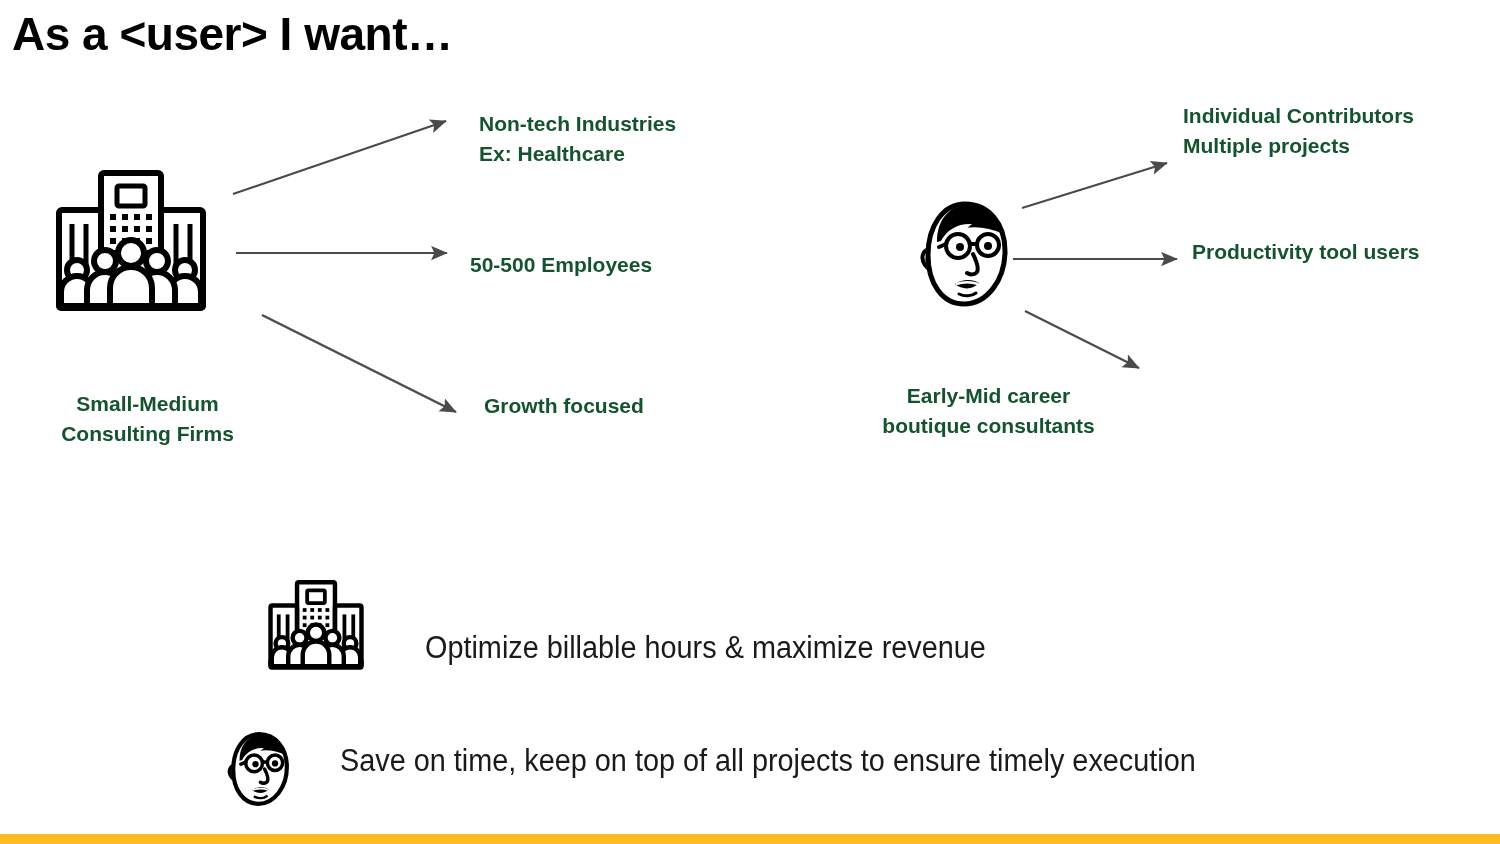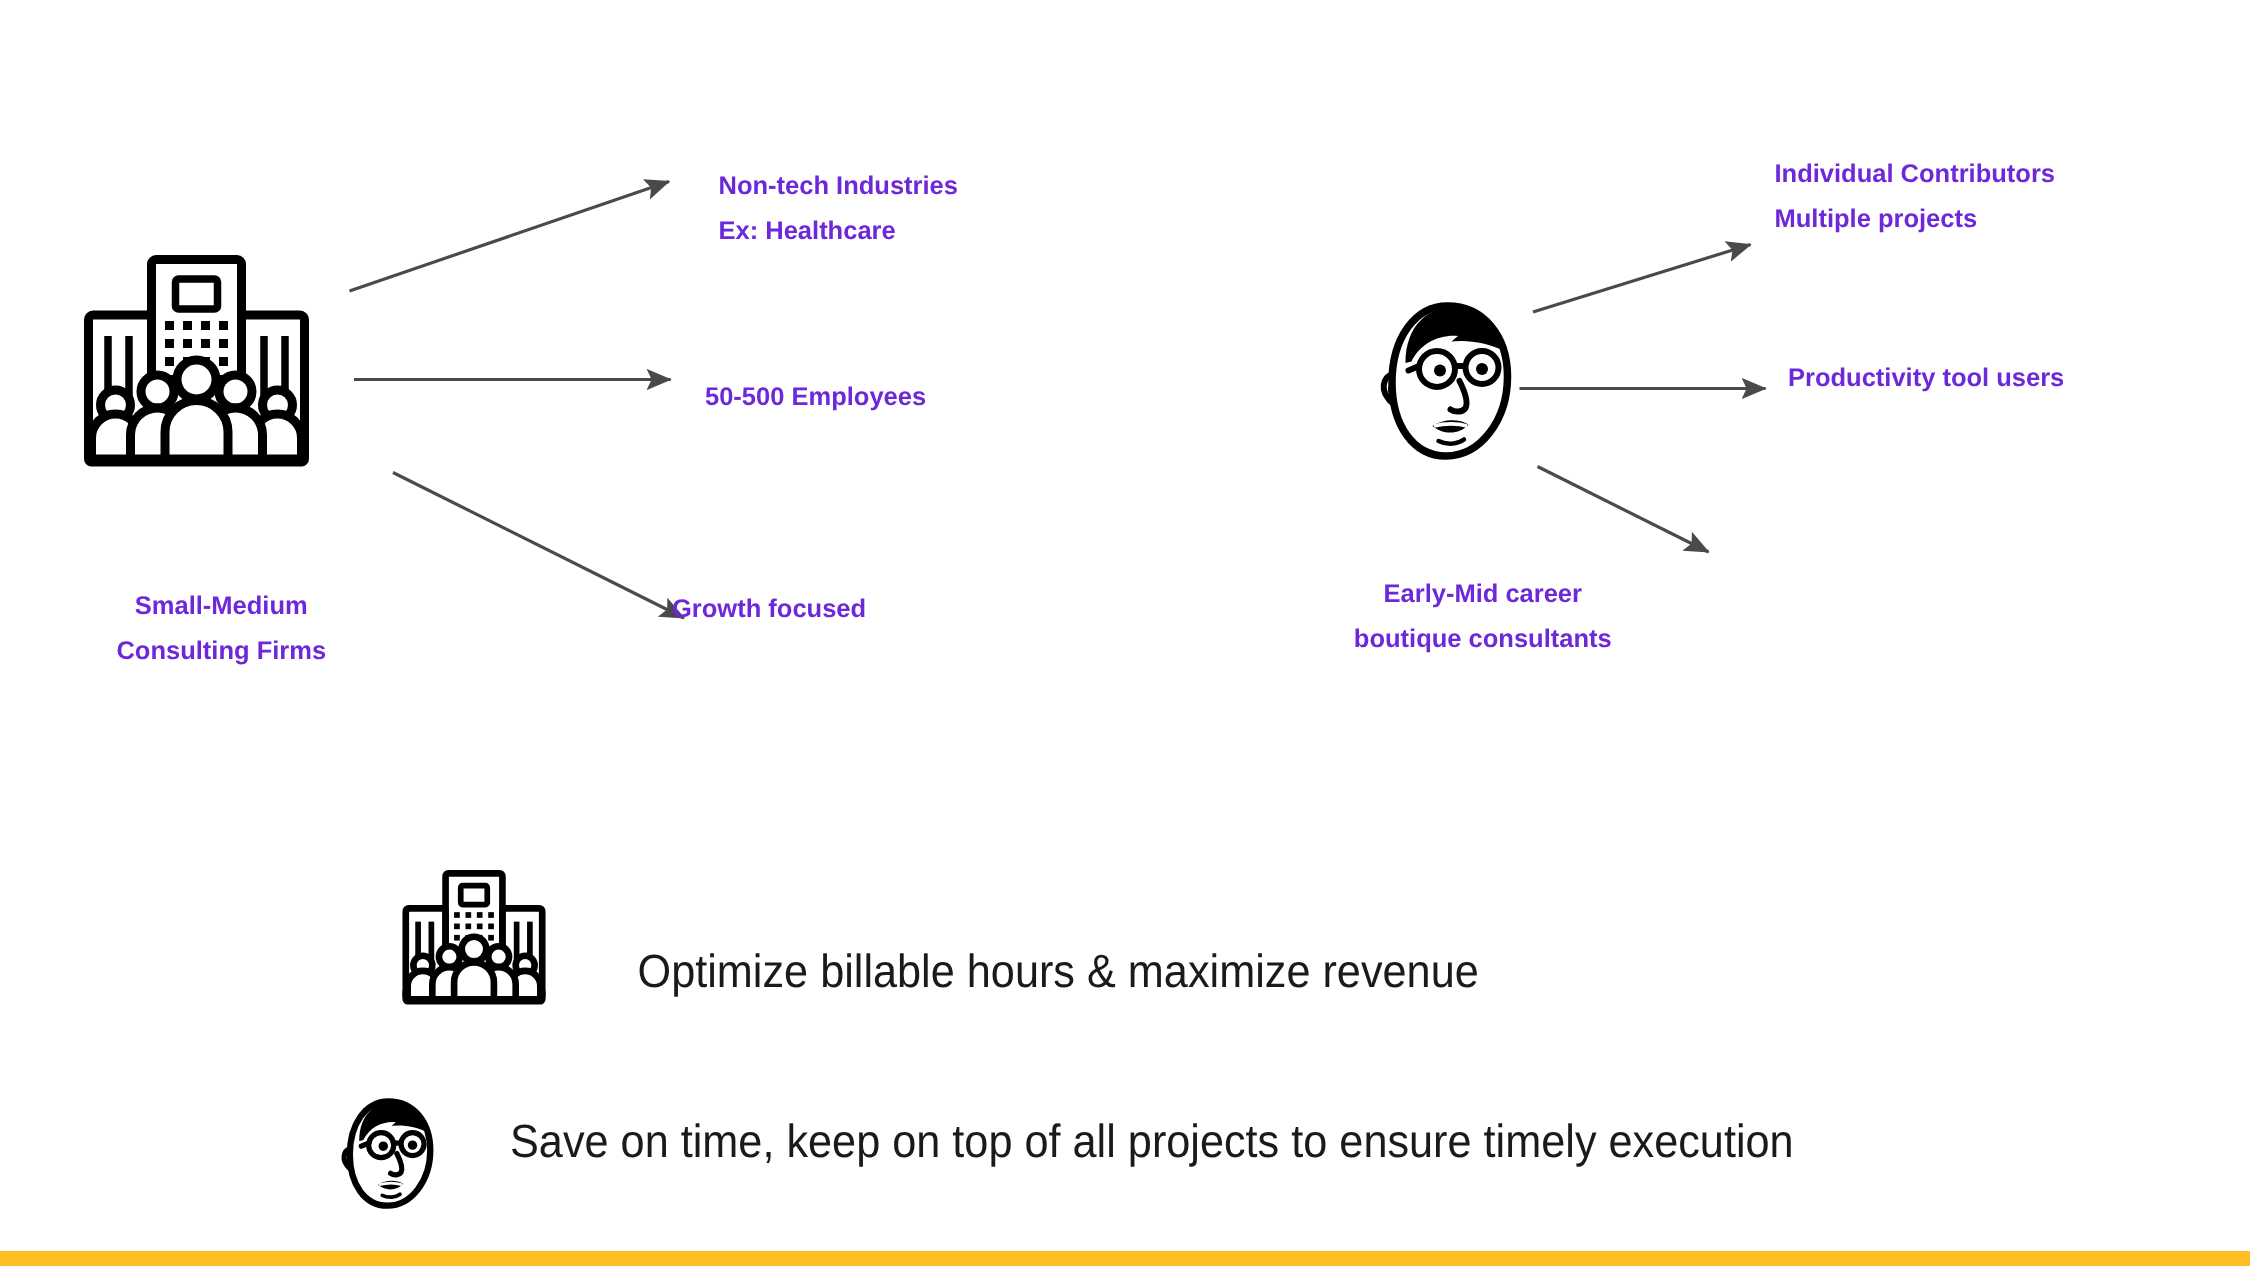--- a/index.html
+++ b/index.html
@@ -74,28 +74,28 @@
     width: 1500px;
     height: 844px;
     pointer-events: none;
   }
 
   
   .lbl {
     position: absolute;
     font-family: "Liberation Sans", sans-serif;
     font-weight: bold;
-    font-size: 17px;
+    font-size: 21px;
     line-height: 30px;
-    color: #6d28d9;
+    color: #14532d;
     white-space: pre-line;
   }
   .lbl-nontech   { left: 479px; top: 109px; }
   .lbl-employees { left: 470px; top: 250px; }
-  .lbl-growth    { left: 448px; top: 391px; }
+  .lbl-growth    { left: 484px; top: 391px; }
   .lbl-smfirms   { left: 47px;  top: 367px; width: 201px; text-align: center; margin-top: 22px; }
 
   .lbl-ic        { left: 1183px; top: 101px; }
   .lbl-prod      { left: 1192px; top: 237px; }
   .lbl-capacity  { left: 1158px; top: 349px; width: 305px; }
   .lbl-early     { left: 866px;  top: 381px; width: 245px; text-align: center; }
 
   
   .stmt {
     position: absolute;
@@ -118,20 +118,21 @@
     bottom: 0;
     width: 1500px;
     height: 10px;
   }
 </style>
 </head>
 <body>
 
 <div id="slide">
 
+  <div class="title">As a &lt;user&gt; I want…</div>
 
   <div class="icon-building-big">
     <svg viewBox="0 0 152 152" width="152" height="152" aria-hidden="true">
       <g fill="none" stroke="#000000" stroke-width="6">
 
         <rect x="4" y="50" width="42" height="96" rx="3"></rect>
 
         <rect x="106" y="50" width="42" height="96" rx="3"></rect>
 
         <rect x="46" y="13" width="60" height="133" rx="3"></rect>

